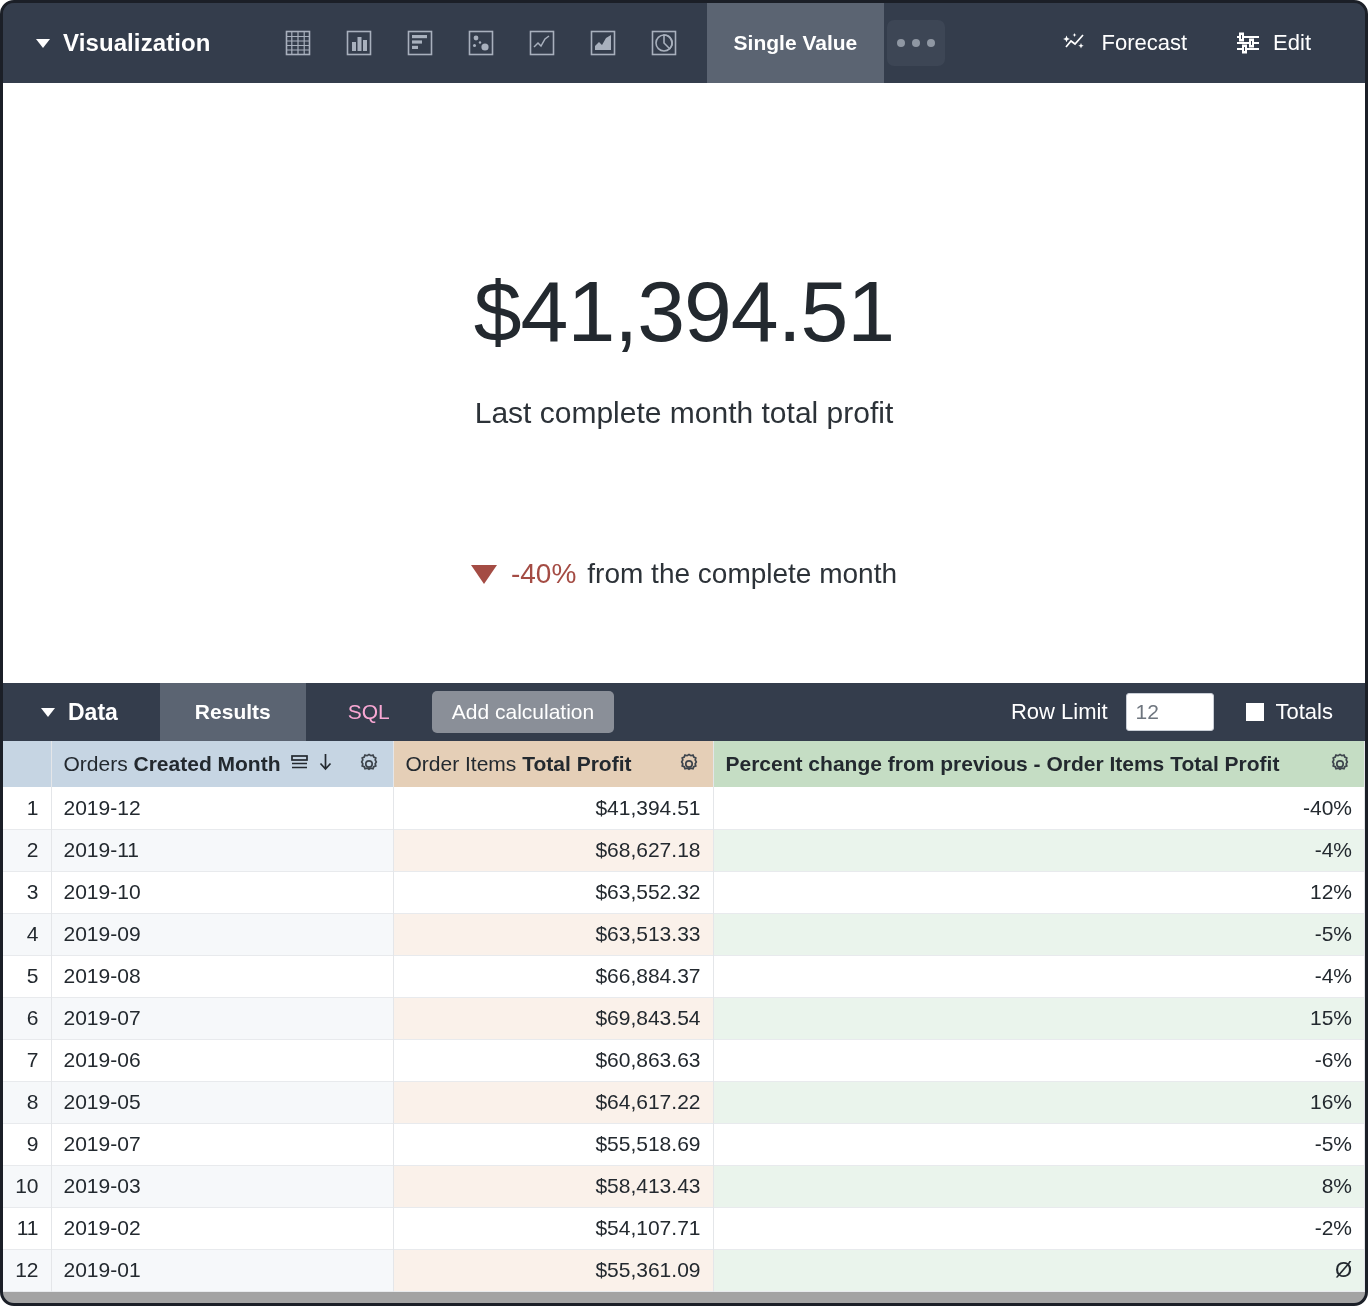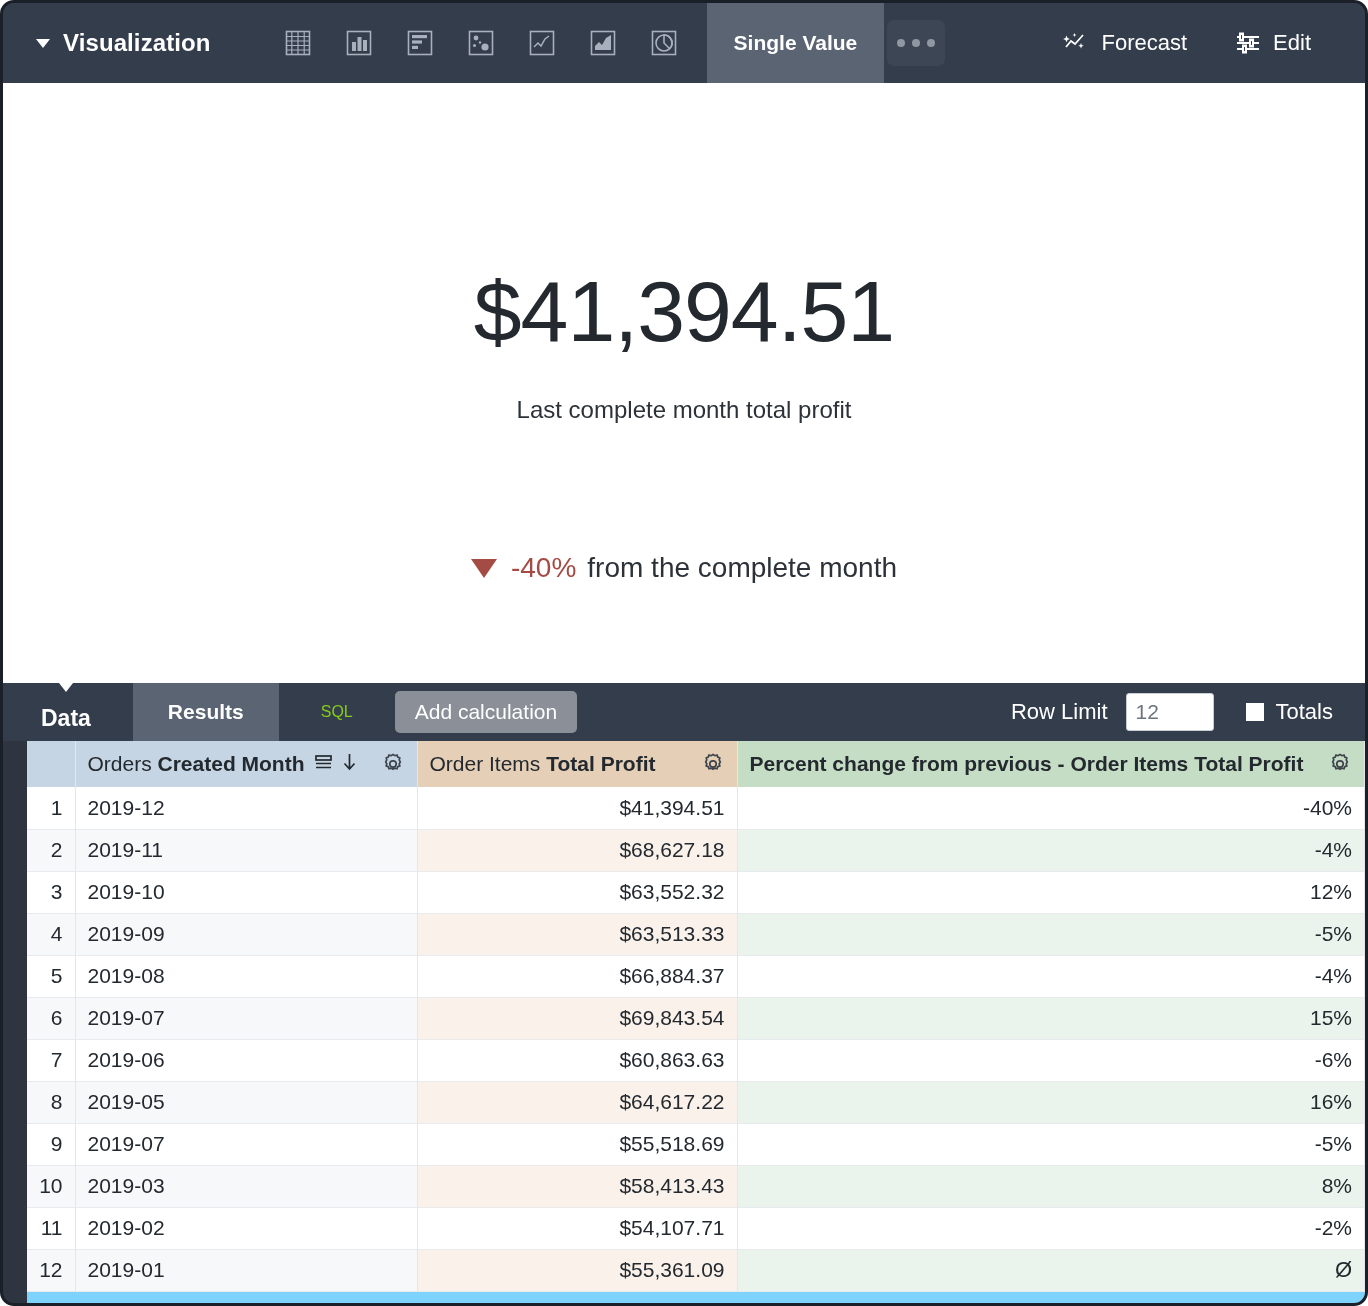--- a/index.html
+++ b/index.html
@@ -104,21 +104,21 @@
   .sv-big {
     margin-top: 185px;
     font-size: 86px;
     font-weight: 400;
     color: #23292f;
     letter-spacing: -1px;
     line-height: 1;
   }
   .sv-label {
     margin-top: 42px;
-    font-size: 24px;
+    font-size: 30px;
     color: #2c3238;
     font-weight: 400;
   }
   .sv-compare {
     margin-top: 128px;
     display: flex; align-items: center; gap: 11px;
     font-size: 28px;
     color: #2c3238;
   }
   .tri-down {
@@ -132,32 +132,32 @@
 
   
   .data-bar {
     height: 58px;
     background: #343d4c;
     display: flex;
     align-items: stretch;
   }
   .data-left {
     display: flex; align-items: center; gap: 13px;
-    padding-left: 38px; padding-right: 42px; flex-direction: column;
+    padding-left: 38px; padding-right: 42px;
   }
   .data-title { color: #fff; font-size: 23px; font-weight: 700; }
   .tab-results {
     display: flex; align-items: center; justify-content: center;
     background: #5b6472; color: #fff;
     font-size: 21px; font-weight: 700;
     padding: 0 35px; cursor: pointer;
   }
   .tab-sql {
     display: flex; align-items: center; justify-content: center;
-    color: #84cc16; font-size: 16px; font-weight: 400;
+    color: #f9a8d4; font-size: 21px; font-weight: 400;
     padding: 0 42px; cursor: pointer;
   }
   .add-calc {
     align-self: center;
     background: #8a8f98;
     color: #ffffff;
     font-size: 21px; font-weight: 400;
     border: none; border-radius: 5px;
     padding: 9px 20px;
     cursor: pointer;
@@ -184,24 +184,23 @@
     width: 22px; height: 22px;
     background: #ffffff;
     border: 2px solid #343d4c;
     border-radius: 2px;
     box-shadow: 0 0 0 1px #ffffff inset;
   }
   .totals-lbl { color: #ffffff; font-size: 22px; }
 
   
   .table-wrap {
-    background: #7dd3fc;
+    background: #a3a3a3;
     height: 562px;
     overflow: hidden;
-    margin-left: 24px;
   }
   table.results {
     width: 100%;
     border-collapse: collapse;
     table-layout: fixed;
   }
   table.results th, table.results td {
     font-size: 21px;
     color: #23292f;
     font-weight: 400;

